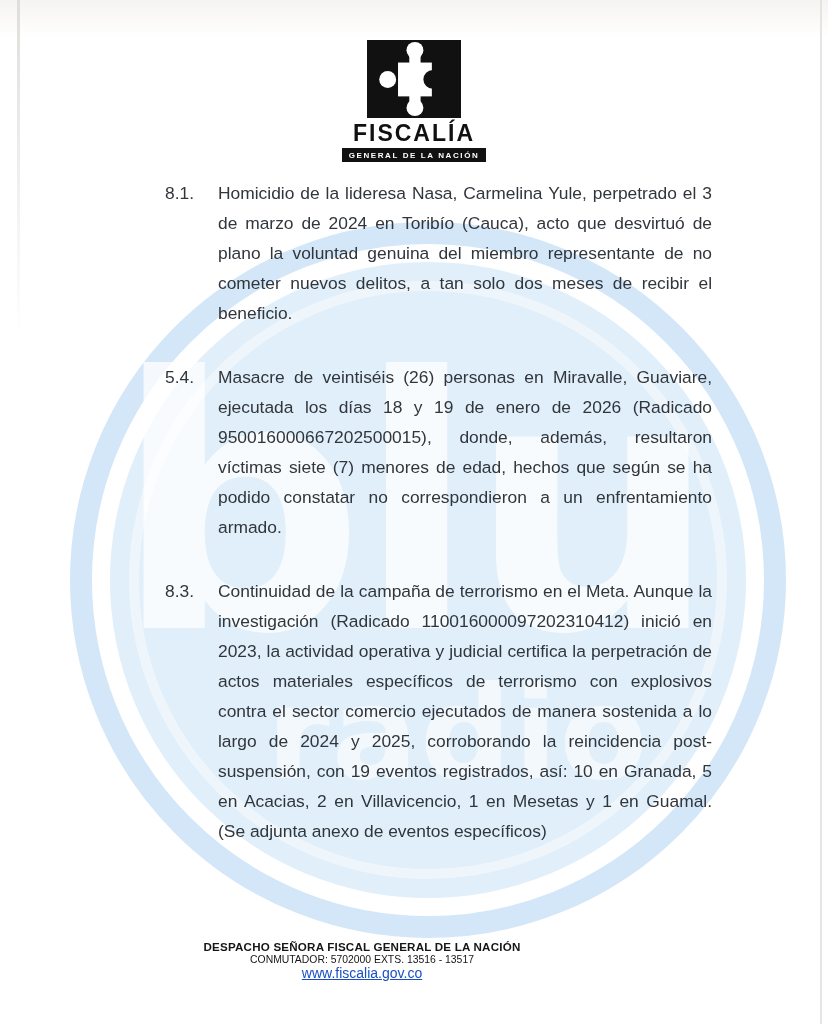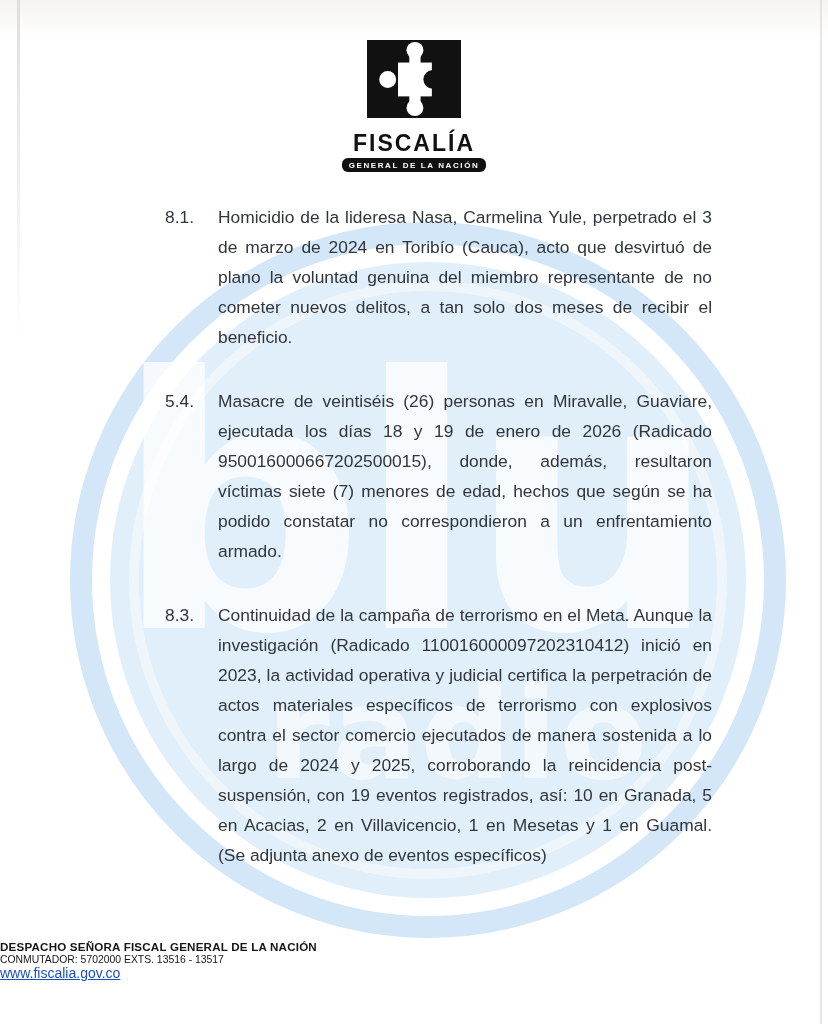--- a/index.html
+++ b/index.html
@@ -25,40 +25,40 @@
   }
   
   .watermark{position:absolute;top:0;left:0;z-index:0;pointer-events:none;}
   
   .header{
     position:absolute;top:40px;left:0;width:828px;z-index:2;
     display:flex;flex-direction:column;align-items:center;
   }
   .puzzle{display:block;}
   .logo-title{
-    margin-top:12px;
+    margin-top:2px;
     font-size:23px;font-weight:bold;letter-spacing:2px;color:#111;
   }
   .logo-tagline{
     margin-top:1px;background:#111;color:#fff;
-    font-size:8px;letter-spacing:1.6px;padding:3px 7px 2px 7px;font-weight:bold;border-radius:6px;
+    font-size:8px;letter-spacing:1.6px;padding:3px 7px 2px 7px;font-weight:bold;
   }
   
   .content{
     position:absolute;top:178px;left:165px;width:547px;z-index:2;
     color:#31363c;font-size:17.4px;line-height:30px;
   }
-  .item{display:flex;margin-bottom:34px;margin-top:24px;}
+  .item{display:flex;margin-bottom:34px;}
   .item:last-child{margin-bottom:0;}
   .item-number{width:53px;flex:0 0 53px;}
   .item-text{width:494px;flex:0 0 494px;text-align:justify;}
   
   .footer{
     position:absolute;top:941px;left:0;width:724px;z-index:2;
-    color:#151515;line-height:12.5px;
+    text-align:center;color:#151515;line-height:12.5px;
   }
   .footer-office{font-size:11.6px;font-weight:bold;letter-spacing:.2px;}
   .footer-address,.footer-phone{font-size:10.4px;}
   .footer-link{
     display:inline-block;margin-top:1px;font-size:14px;
     color:#1a4fc4;text-decoration:underline;cursor:pointer;
   }
 </style>
 </head>
 <body>

